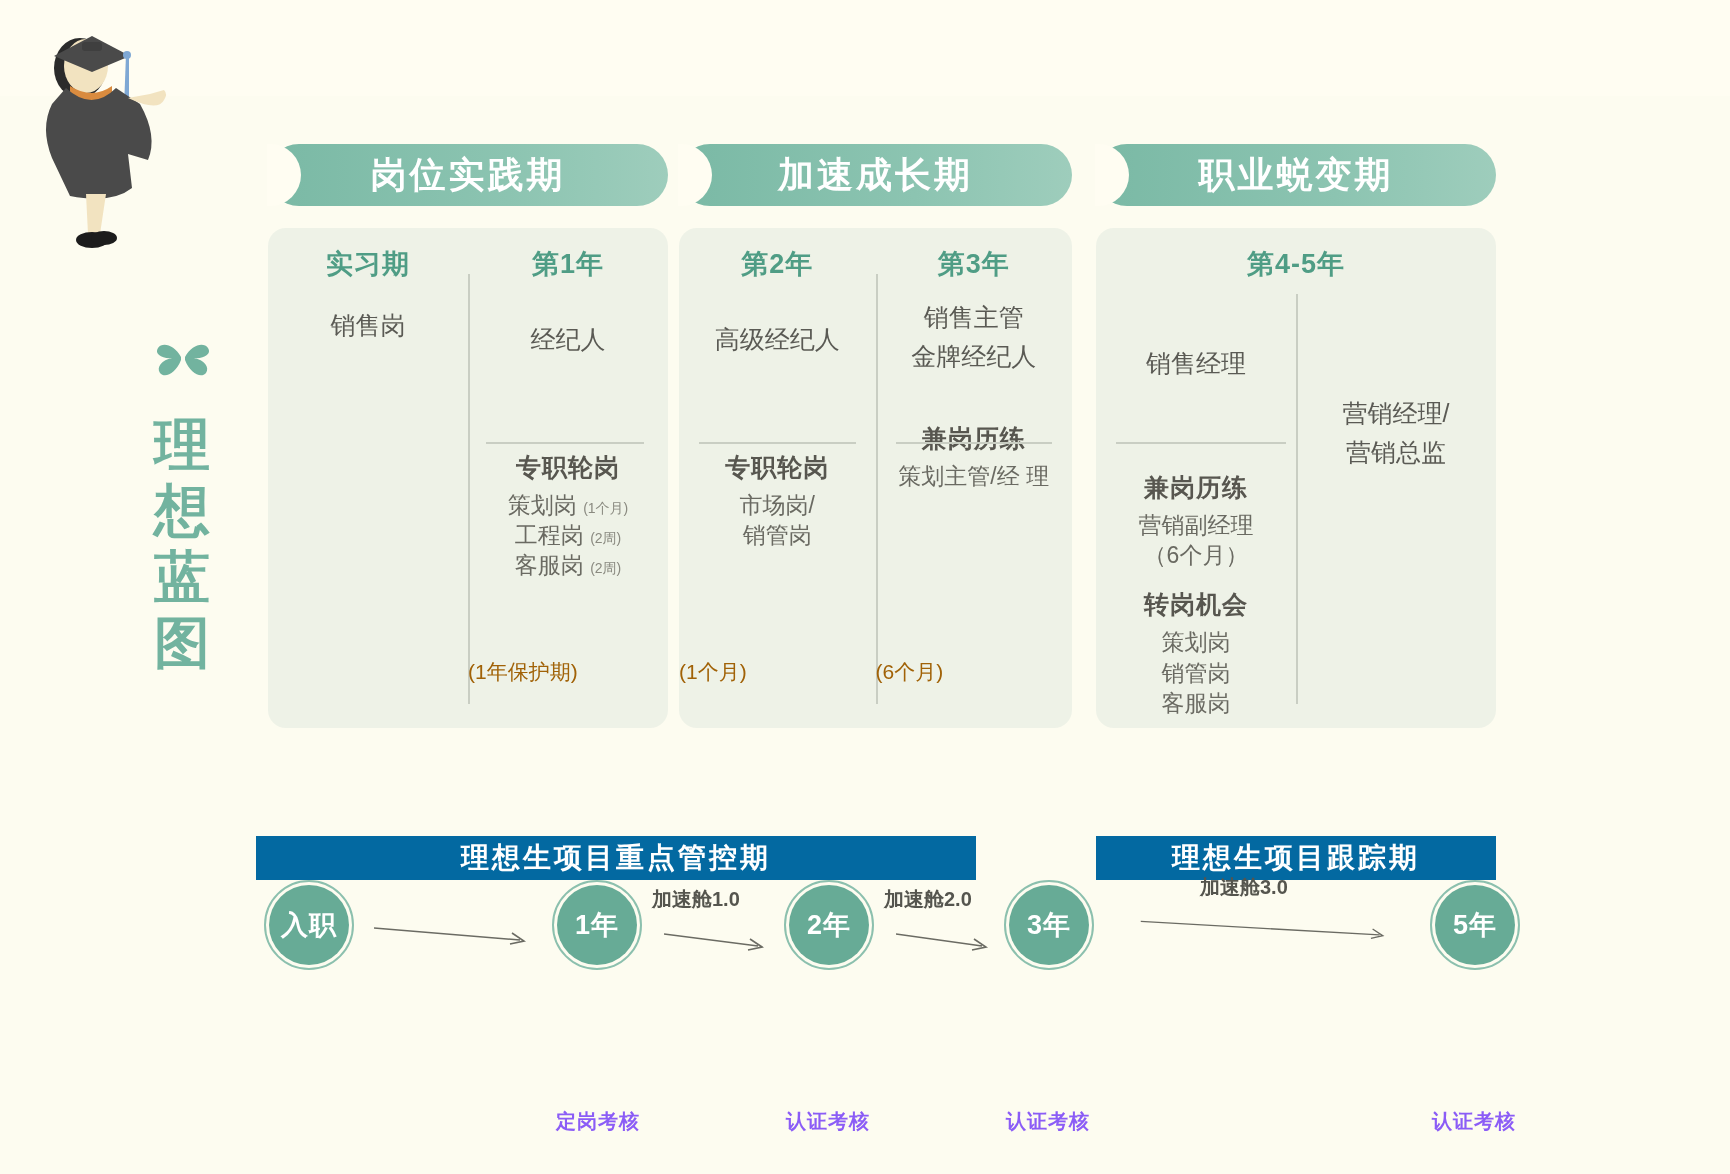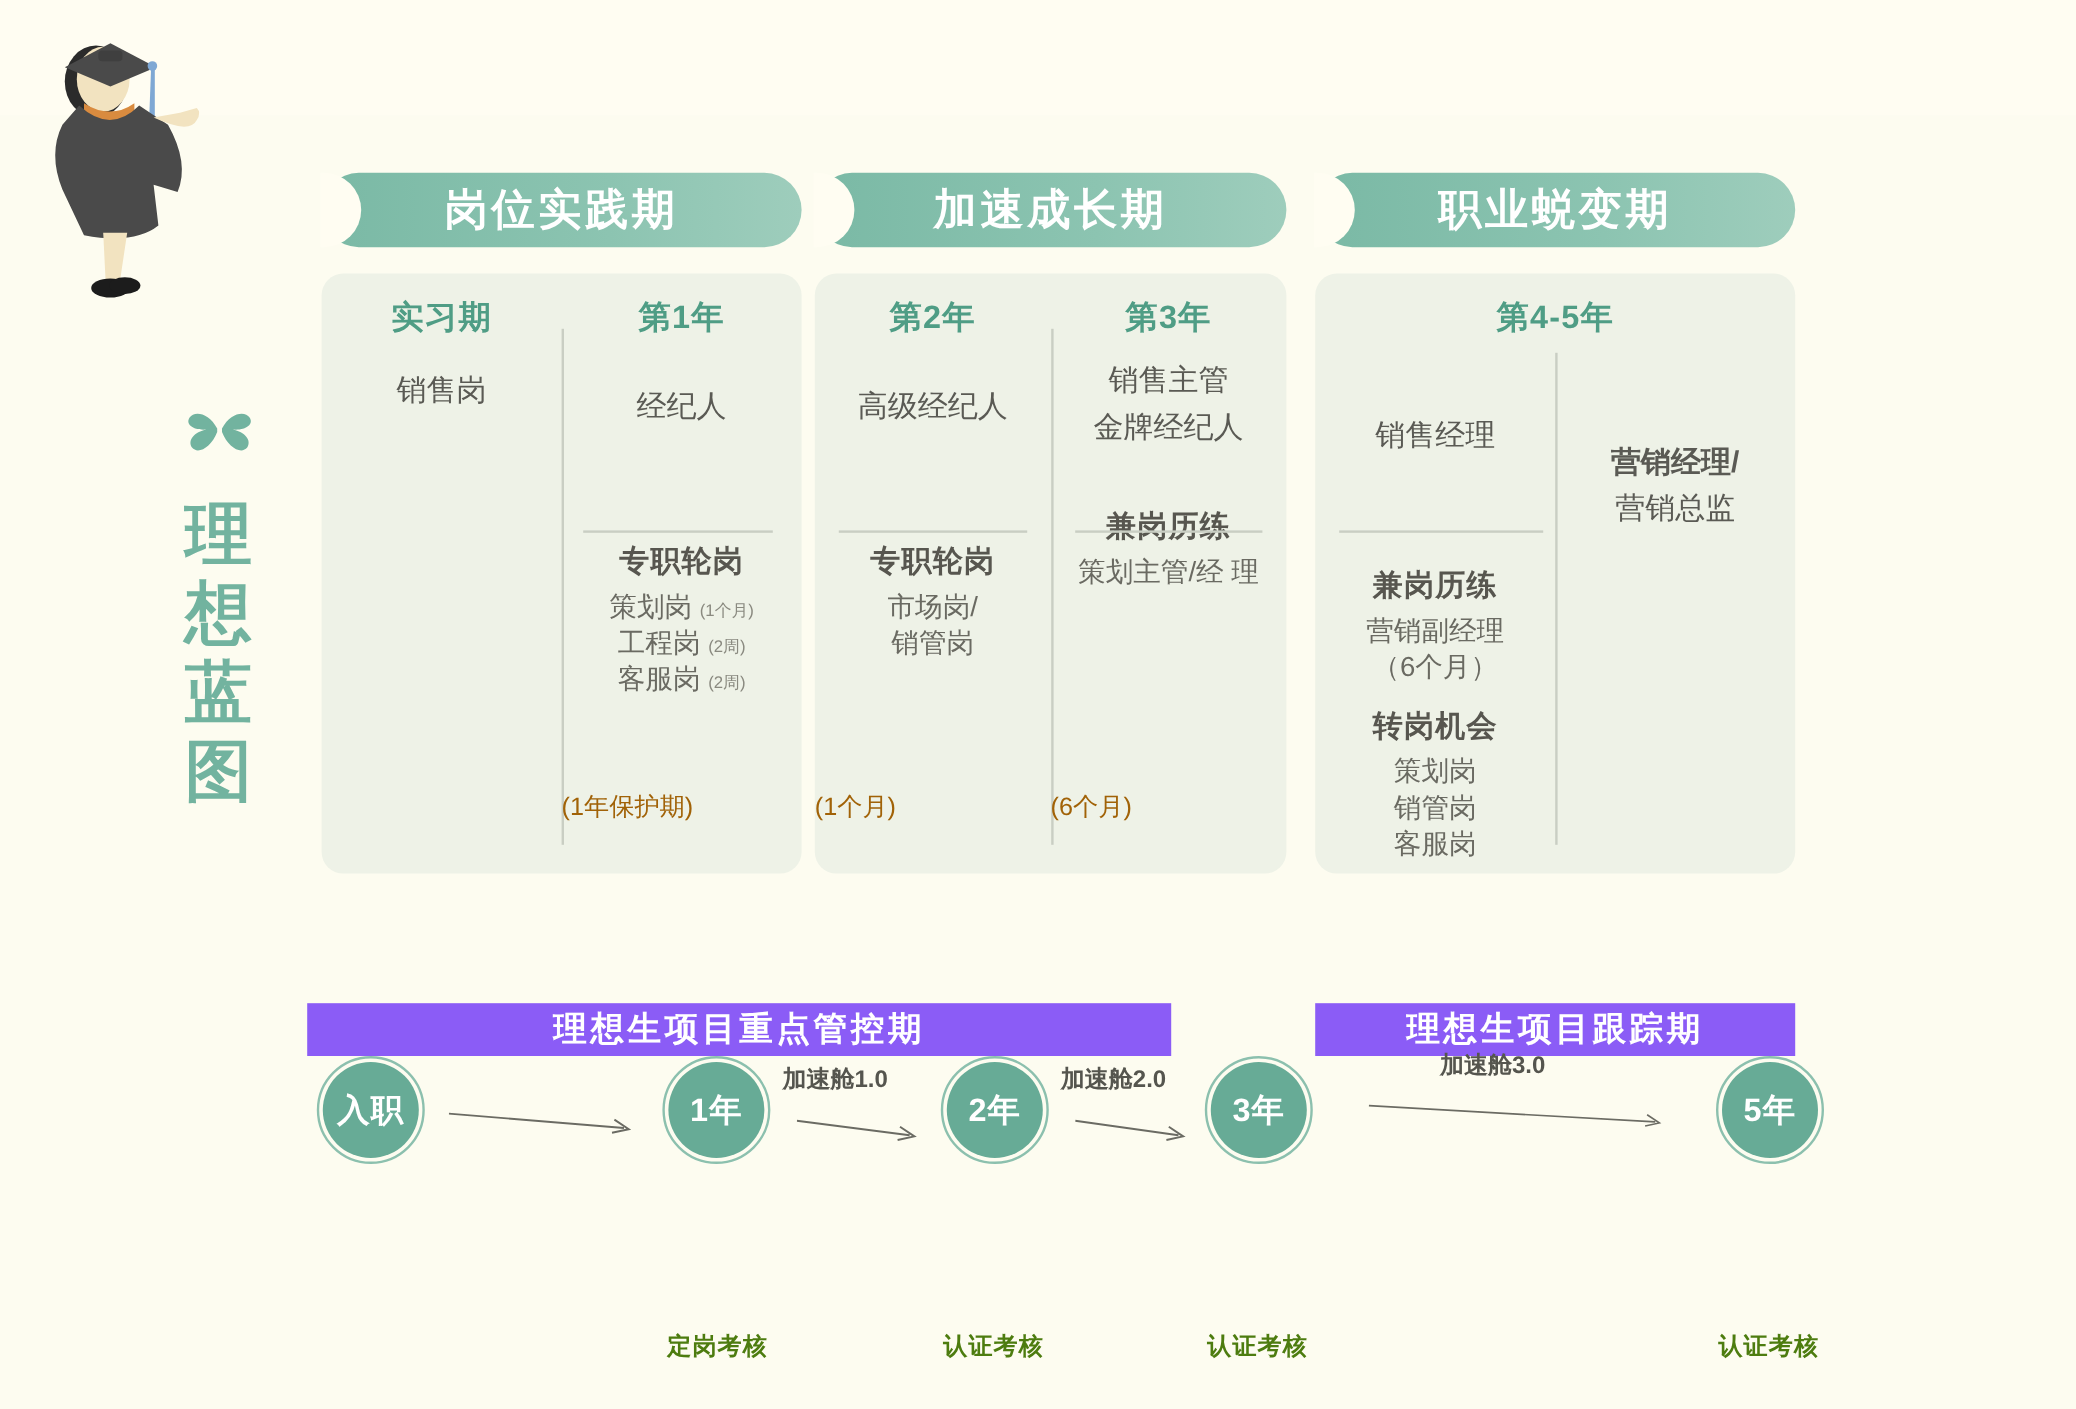--- a/index.html
+++ b/index.html
@@ -83,21 +83,21 @@
     margin-top: 6px; white-space: nowrap;
   }
   .sec-list .dur { font-size: 14px; color: #8a8a80; }
   .note {
     position: absolute; left: 0; right: 0; bottom: 42px;
     text-align: left; color: #a16207; font-size: 21px;
   }
 
   
   .banner {
-    position: absolute; height: 44px; background: #8b5cf6;
+    position: absolute; height: 44px; background: #0369a1;
     color: #fff; font-size: 28px; font-weight: 700; letter-spacing: 3px;
     display: flex; align-items: center; justify-content: center;
   }
   .banner-1 { left: 256px; top: 836px; width: 720px; }
   .banner-2 { left: 1096px; top: 836px; width: 400px; }
 
   
   .timeline { position: absolute; left: 0; top: 880px; width: 1730px; height: 250px; }
   .node { position: absolute; width: 90px; height: 90px; }
   .node .ring {
@@ -109,21 +109,21 @@
     background: #67ab96;
     display: flex; align-items: center; justify-content: center;
     color: #fff; font-size: 27px; font-weight: 700; letter-spacing: 1px;
   }
   .arrow { position: absolute; height: 22px; }
   .cabin {
     position: absolute; color: #55554e; font-size: 20px; font-weight: 700;
     white-space: nowrap;
   }
   .assess {
-    position: absolute; color: #4d7c0f; font-size: 20px; font-weight: 700;
+    position: absolute; color: #8b5cf6; font-size: 20px; font-weight: 700;
     white-space: nowrap; letter-spacing: 1px;
   }
 </style>
 </head>
 <body>
 
 <div class="bg-band"></div>
 
 <div class="grad">
   <svg width="180" height="250" viewBox="0 0 180 250">
@@ -237,21 +237,21 @@
           </div>
           <div class="sec-title" style="margin-top:18px;">转岗机会</div>
           <div class="sec-list">
             <div>策划岗</div>
             <div>销管岗</div>
             <div>客服岗</div>
           </div>
         </div>
       </div>
       <div class="col" style="padding-top:44px;">
-        <div class="role" style="margin-top:76px;font-weight:bold;">营销经理/</div>
+        <div class="role" style="margin-top:104px;">营销经理/</div>
         <div class="role">营销总监</div>
       </div>
     </div>
   </div>
 
 </div>
 
 <div class="banner banner-1">理想生项目重点管控期</div>
 <div class="banner banner-2">理想生项目跟踪期</div>
 

